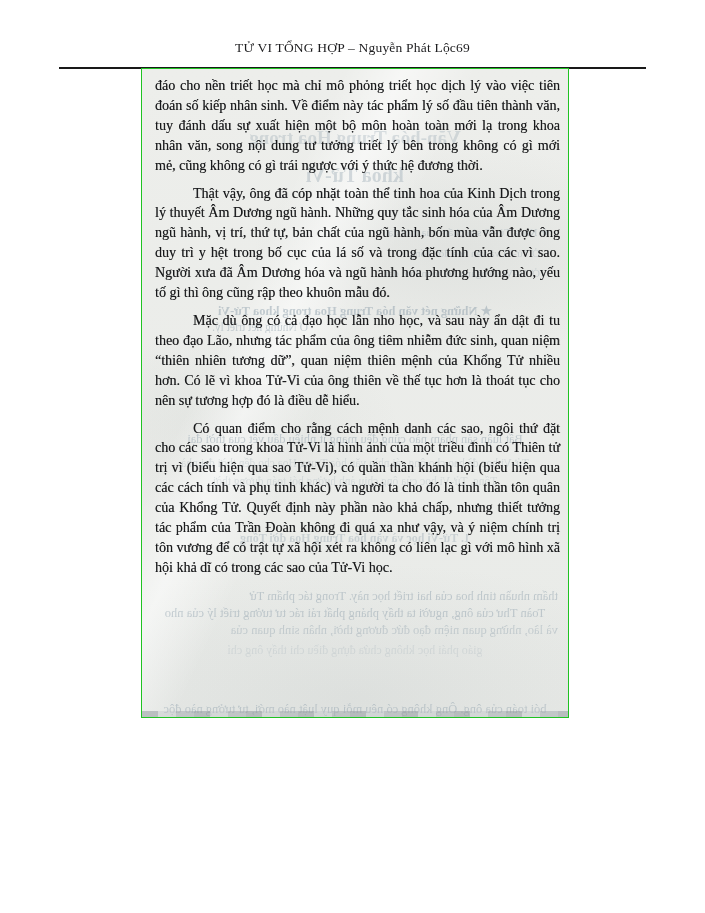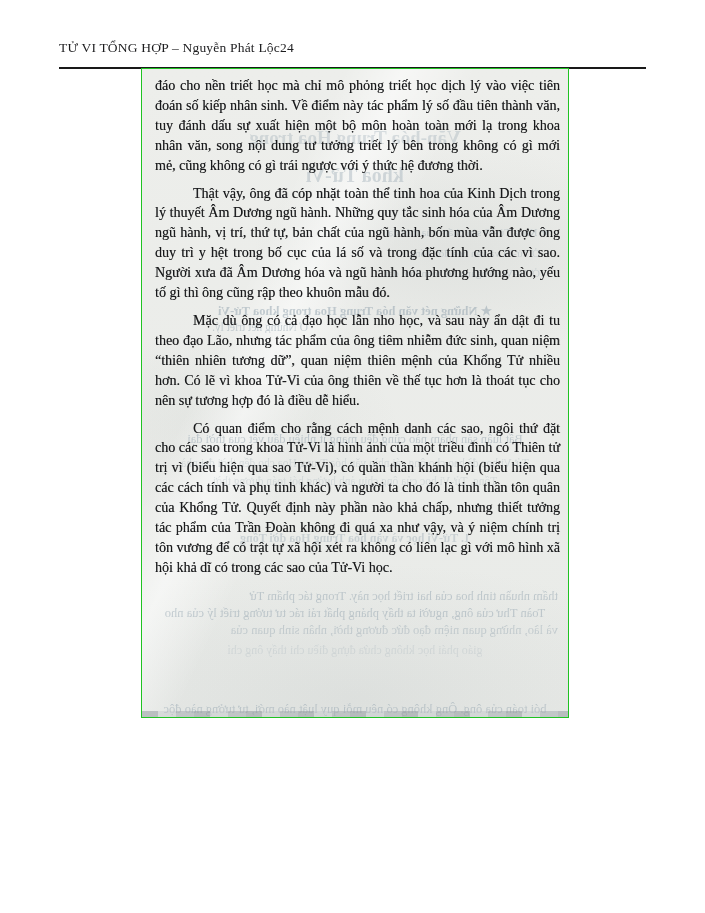--- a/index.html
+++ b/index.html
@@ -7,21 +7,21 @@
   body {
     position: relative;
     background: #ffffff;
     font-family: "Liberation Serif", "DejaVu Serif", serif;
     overflow: hidden;
   }
   .running-header {
     position: absolute;
     left: 59px; right: 59px; top: 40px;
     display: flex;
-    justify-content: flex-start;
+    justify-content: center;
     align-items: baseline;
     font-size: 13.5px;
     color: #1c1c1e;
     letter-spacing: 0.2px;
   }
   .header-rule {
     position: absolute;
     left: 59px; top: 67px;
     width: 587px; height: 2px;
     background: #191919;
@@ -85,21 +85,21 @@
       rgba(148,156,160,0.55) 0 16px,
       rgba(186,192,196,0.35) 16px 34px,
       rgba(160,168,172,0.5) 34px 52px);
   }
 </style>
 </head>
 <body>
 
 <div class="running-header">
   <span>TỬ VI TỔNG HỢP – Nguyễn Phát Lộc</span>
-  <span>24</span>
+  <span>69</span>
 </div>
 
 <div class="header-rule"></div>
 
 <div class="scan-block">
   <div class="bleed-layer">
       <div class="bleed" style="top: 58px; font-size: 19px; opacity: 0.26; text-align: center; font-weight: bold;">Văn-hóa Trung Hoa trong</div>
       <div class="bleed" style="top: 95px; font-size: 20px; opacity: 0.3; text-align: center; font-weight: bold;">khoa Tử-Vi</div>
       <div class="bleed" style="top: 157px; font-size: 11px; opacity: 0.3; text-align: left; padding: 0px 18px;">★ Khoa Tử-Vi sản phẩm của thời đại</div>
       <div class="bleed" style="top: 178px; font-size: 11px; opacity: 0.27; text-align: left; padding: 0px 28px;">Ở Tử-Vi và văn hóa đời Tống</div>

